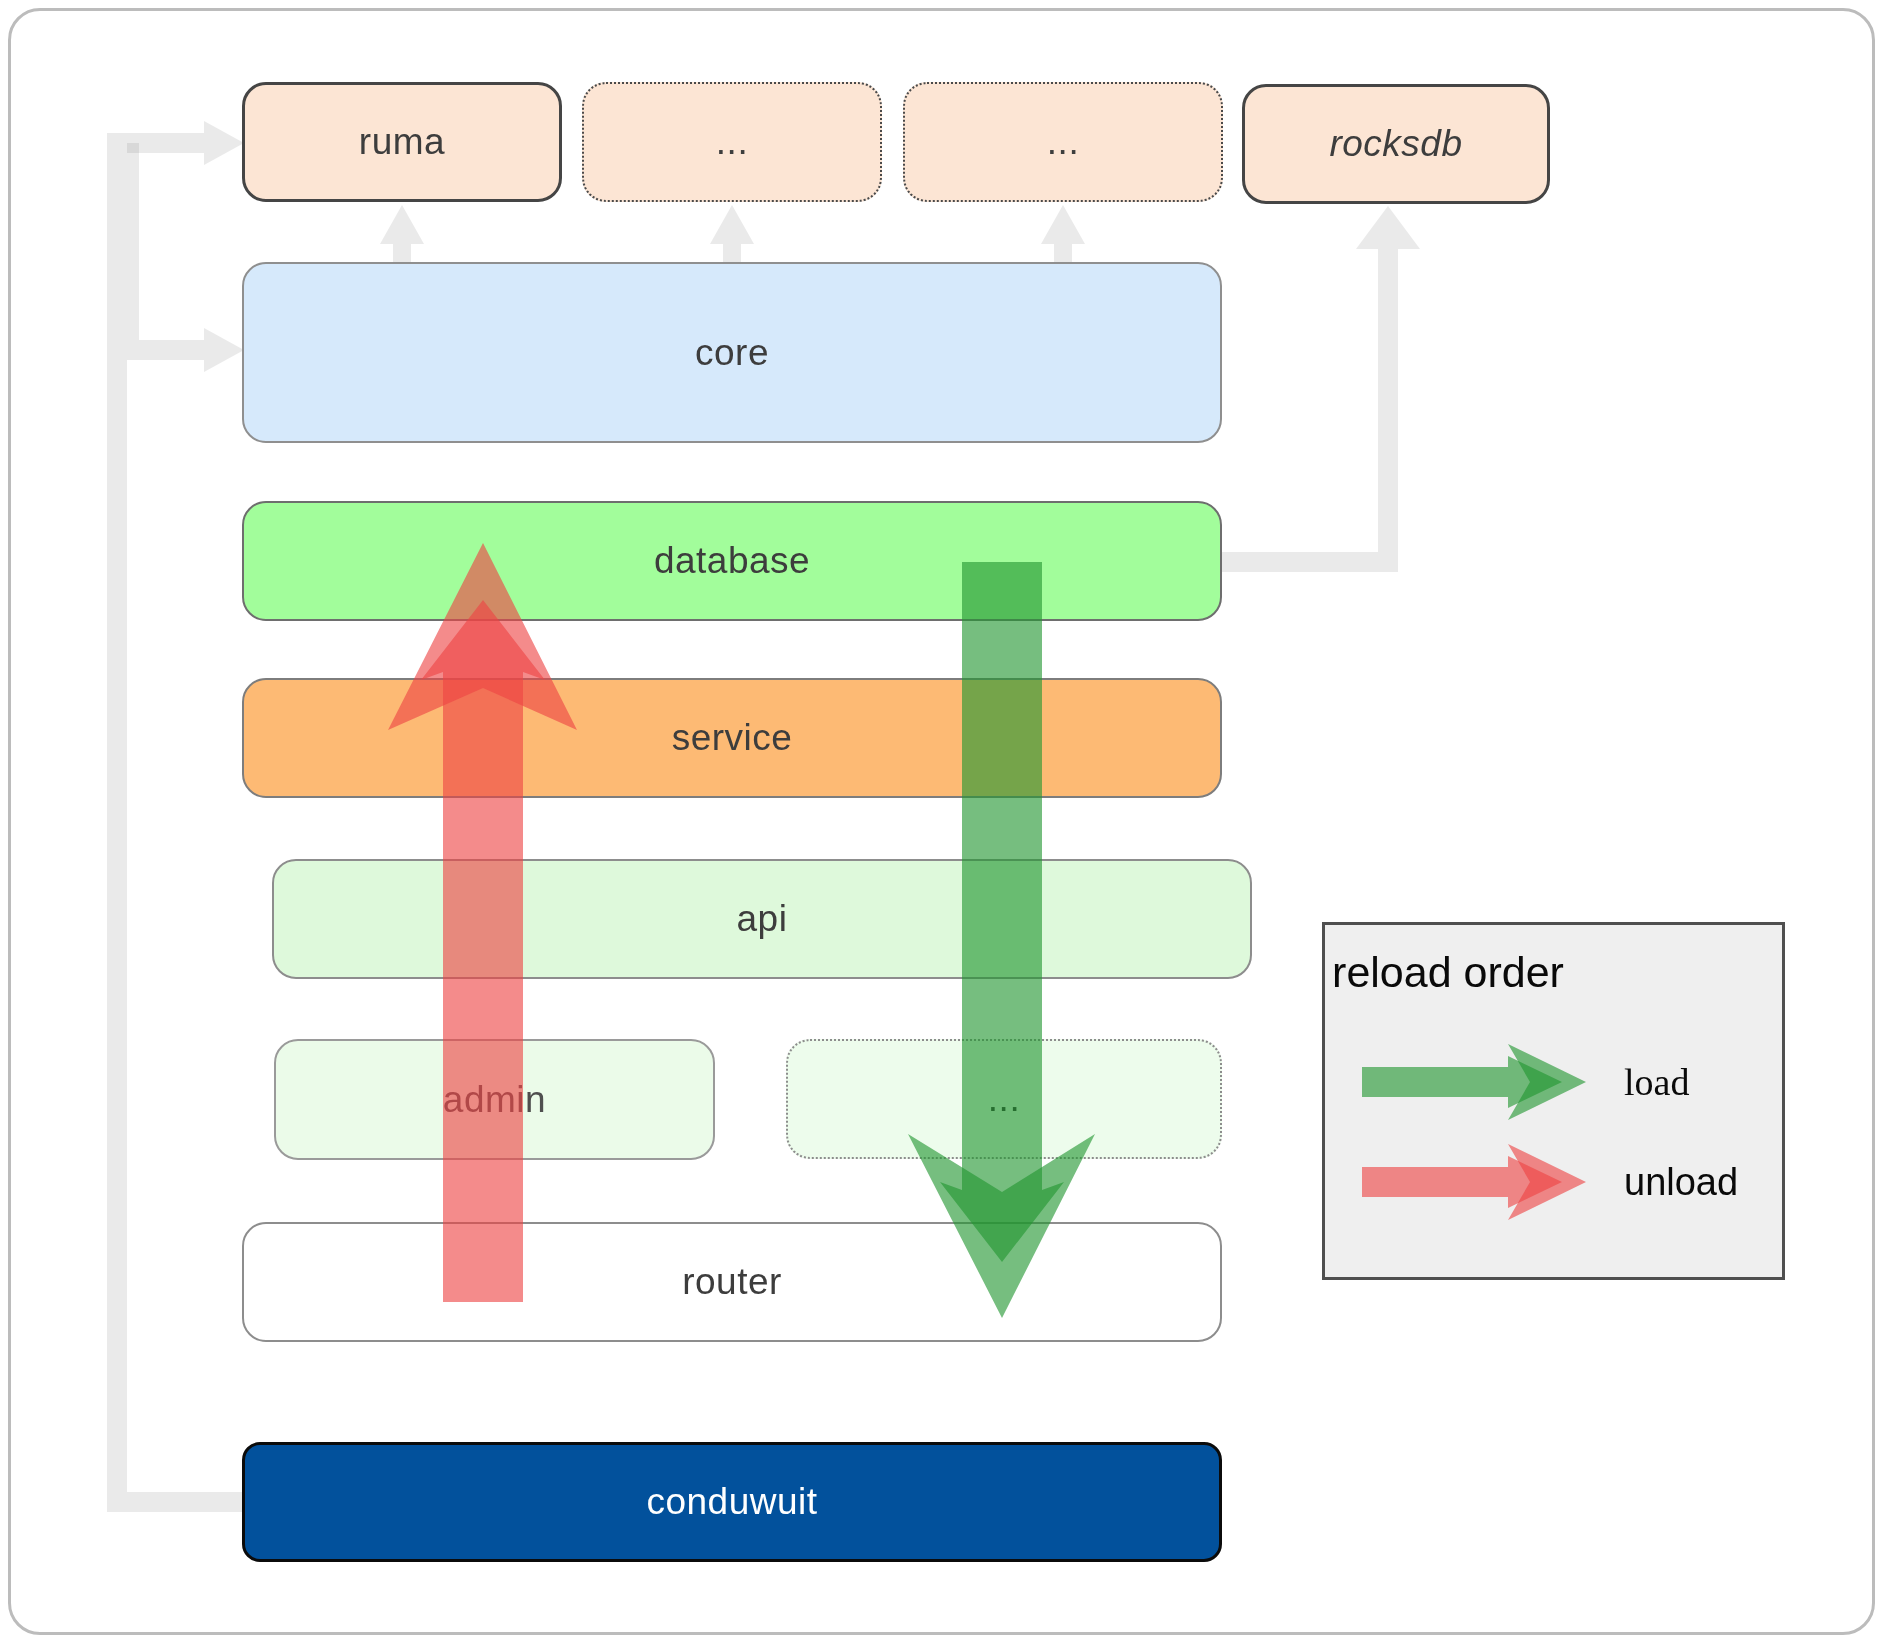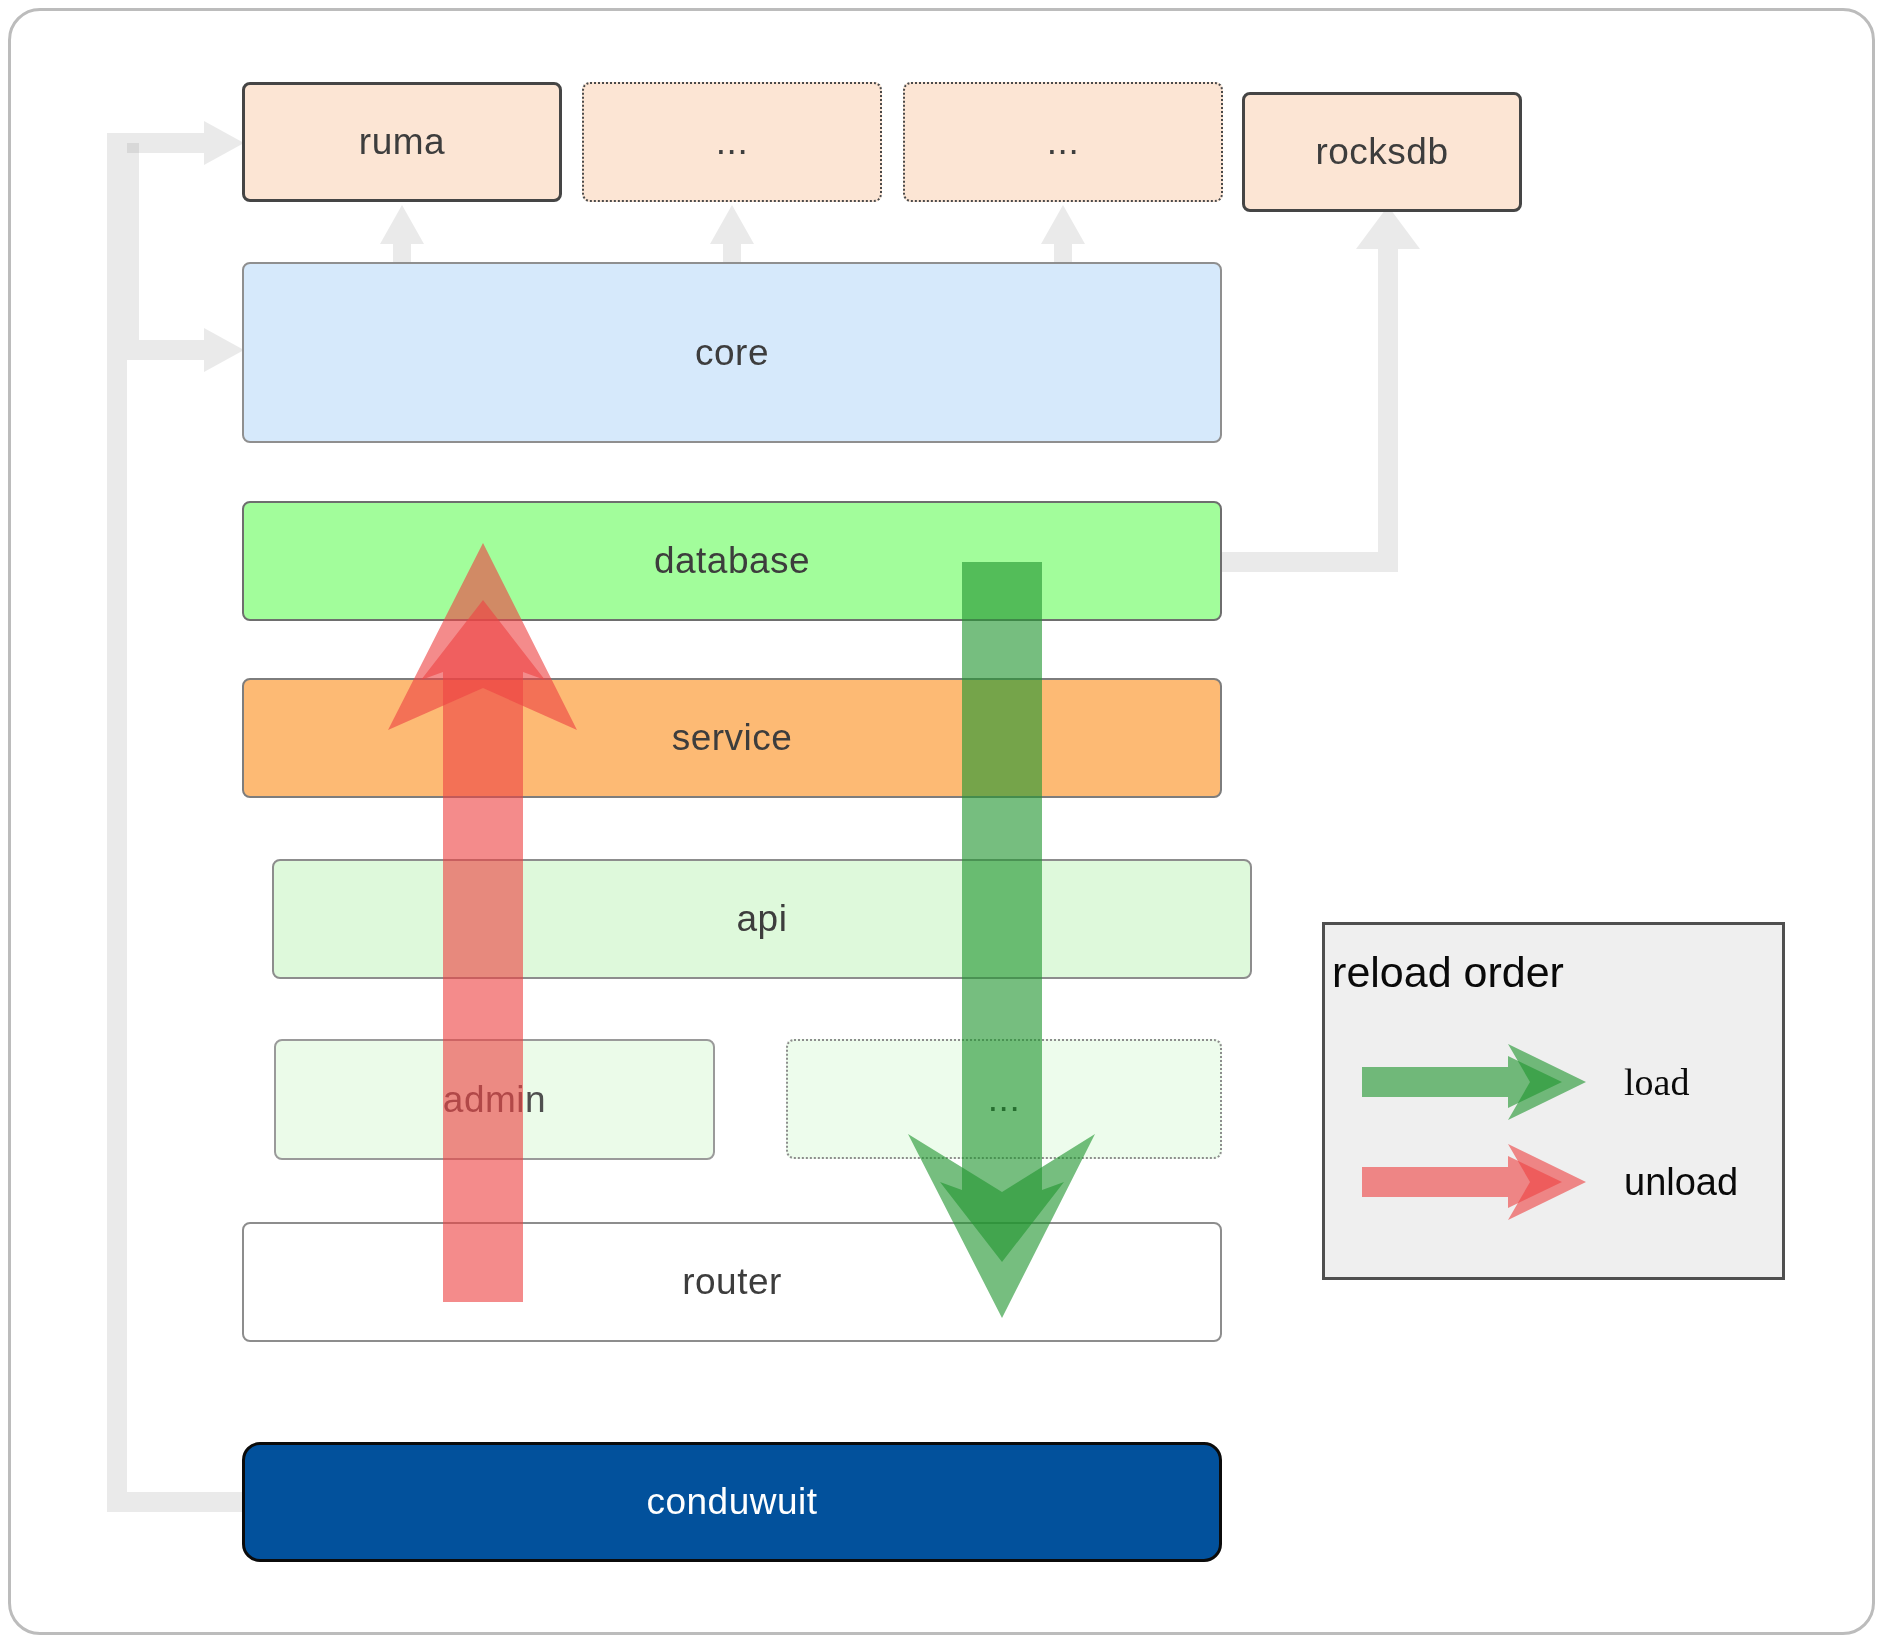--- a/index.html
+++ b/index.html
@@ -9,28 +9,28 @@
   }
   .frame{
     position:absolute;left:8px;top:8px;width:1861px;height:1621px;
     border:3px solid #bcbcbc;border-radius:32px;background:#ffffff;
   }
   svg.layer{position:absolute;left:0;top:0;width:1883px;height:1643px;pointer-events:none;}
   #connector-layer{z-index:1;}
   #arrow-layer{z-index:3;}
   .box{
     position:absolute;z-index:2;display:flex;align-items:center;justify-content:center;
-    border-radius:8px;font-size:37px;font-weight:500;color:#3d3d3d;letter-spacing:0.5px;
+    border-radius:24px;font-size:37px;font-weight:500;color:#3d3d3d;letter-spacing:0.5px;
     box-sizing:border-box;
   }
   
   .box.ruma     {left:242px;top:82px;width:320px;height:120px;background:#fce5d4;border:3px solid #454545;}
   .box.dotstop1 {left:582px;top:82px;width:300px;height:120px;background:#fce5d4;border:2px dotted #4a4a4a;}
   .box.dotstop2 {left:903px;top:82px;width:320px;height:120px;background:#fce5d4;border:2px dotted #4a4a4a;}
-  .box.rocksdb  {left:1242px;top:92px;width:280px;height:120px;background:#fce5d4;border:3px solid #454545;}
+  .box.rocksdb  {left:1242px;top:84px;width:308px;height:120px;background:#fce5d4;border:3px solid #454545;font-style:italic;}
   
   .box.core     {left:242px;top:262px;width:980px;height:181px;background:#d6e9fb;border:2px solid #8f8f8f;}
   .box.database {left:242px;top:501px;width:980px;height:120px;background:#a2fd9b;border:2px solid #6e6e6e;}
   .box.service  {left:242px;top:678px;width:980px;height:120px;background:#fdba74;border:2px solid #7d7d7d;}
   .box.api      {left:242px;top:859px;width:980px;height:120px;background:#def9db;border:2px solid #8d8d8d;margin-left:30px;}
   .box.admin    {left:242px;top:1039px;width:441px;height:121px;background:#ebfbe9;border:2px solid #9a9a9a;color:#4f4f4f;margin-left:32px;}
   .box.dotsmid  {left:786px;top:1039px;width:436px;height:120px;background:#edfcec;border:2px dotted #8d8d8d;color:#2f2f2f;}
   .box.router   {left:242px;top:1222px;width:980px;height:120px;background:#ffffff;border:2px solid #8d8d8d;}
   .box.conduwuit{left:242px;top:1442px;width:980px;height:120px;background:#02519c;border:3px solid #0b0b0b;
                  border-radius:18px;color:#ffffff;}

